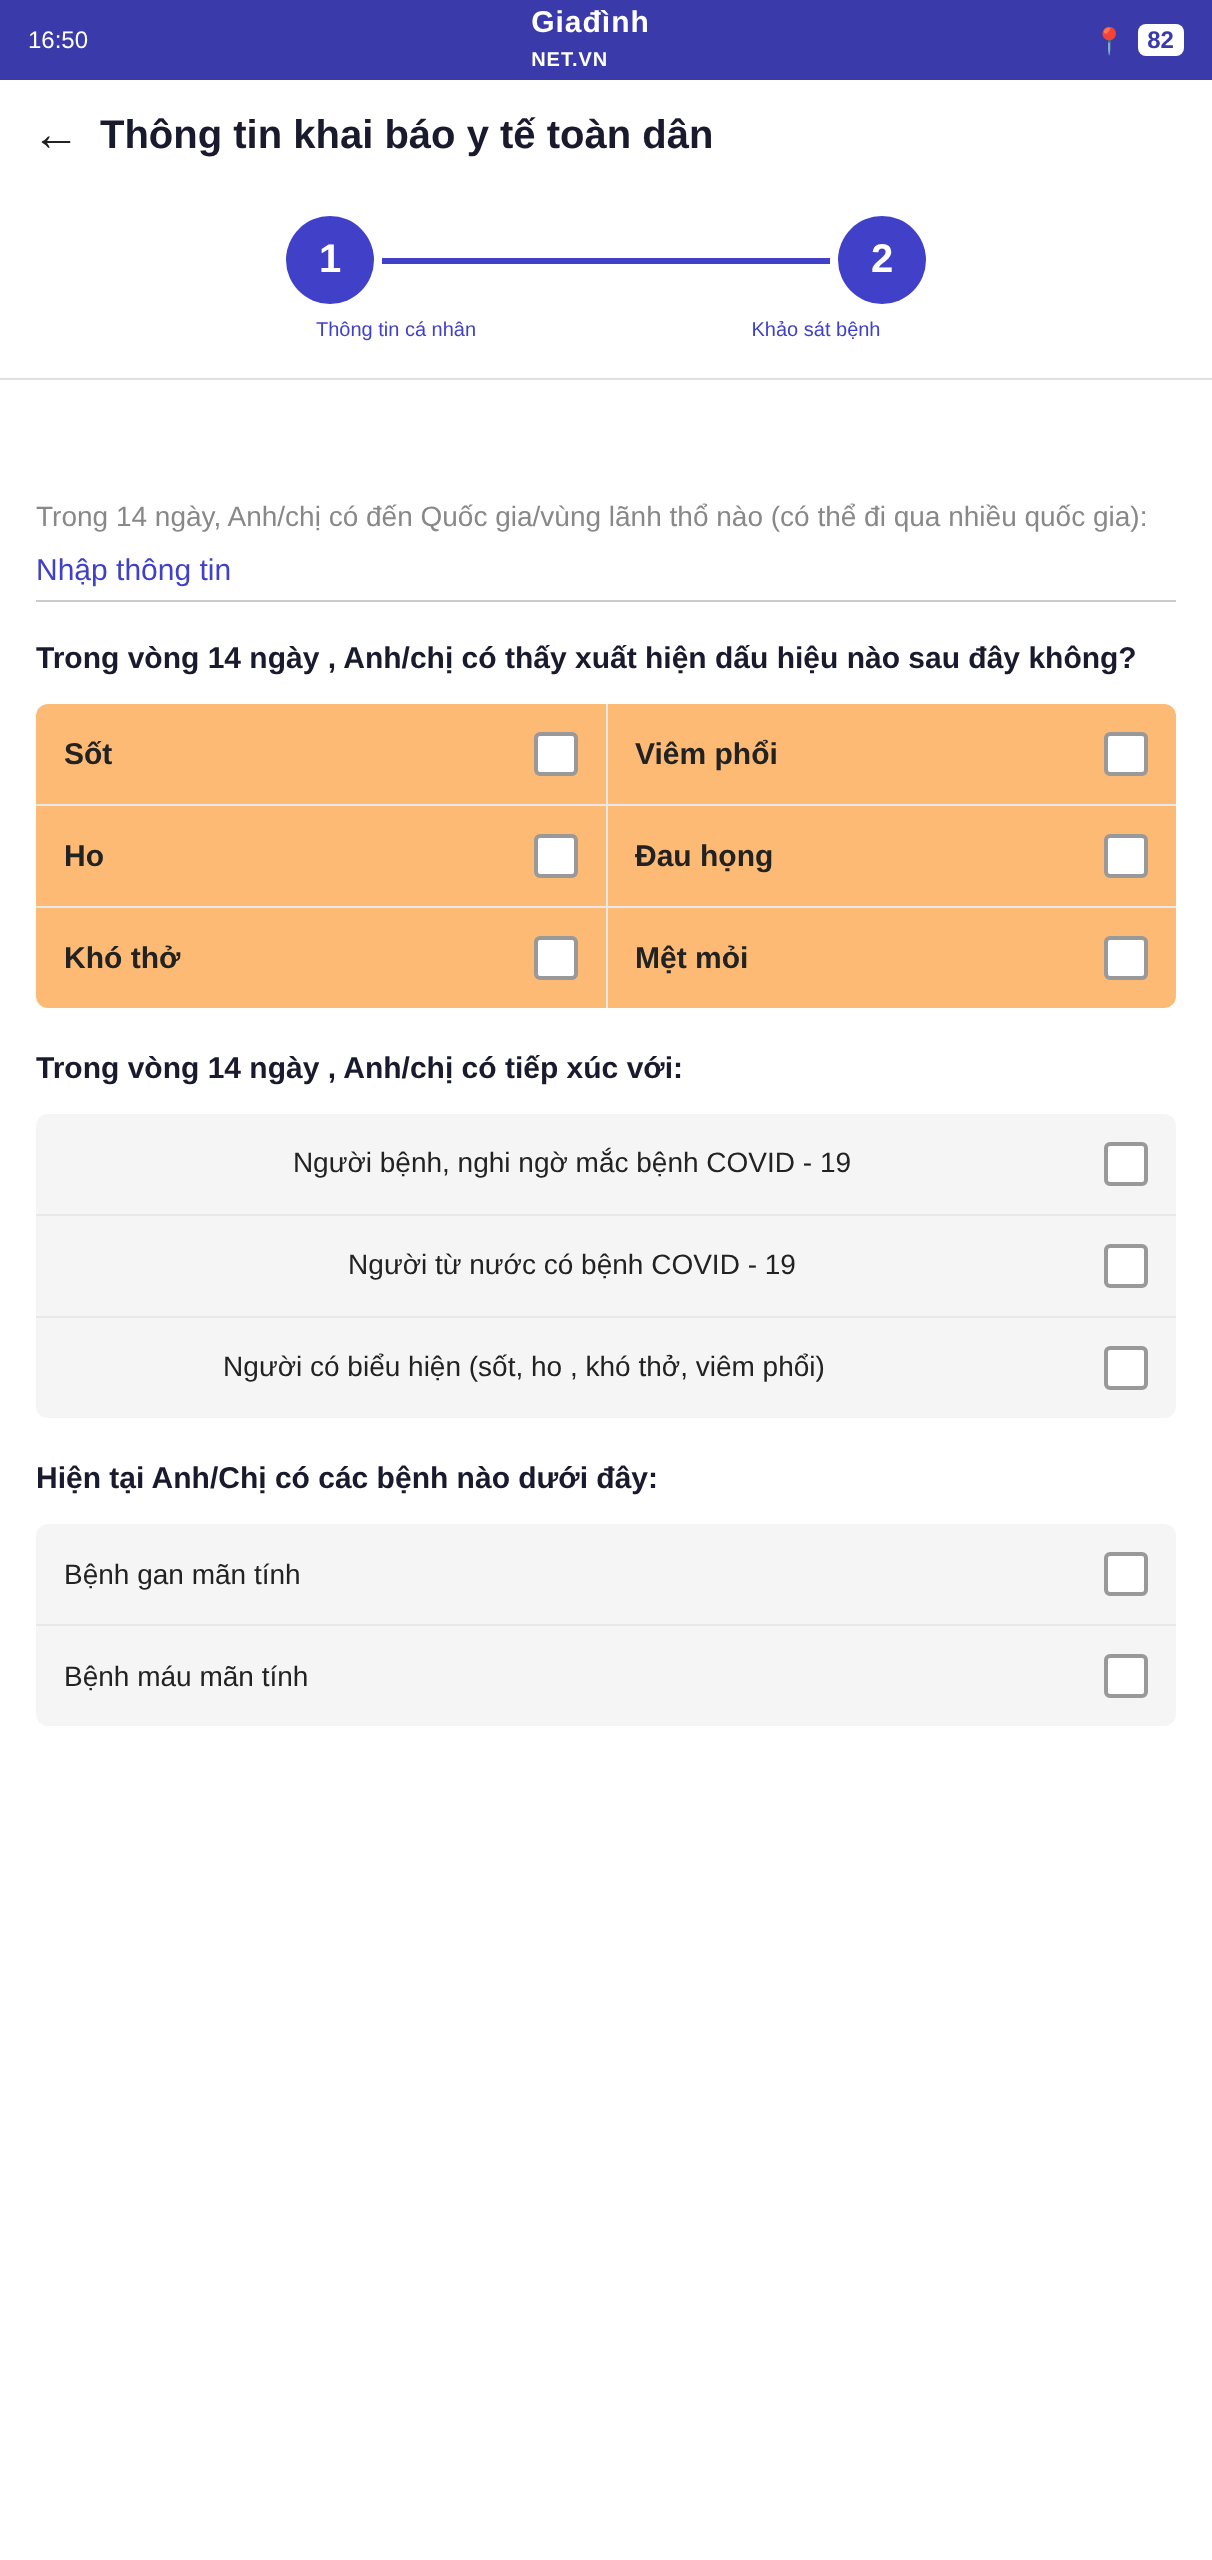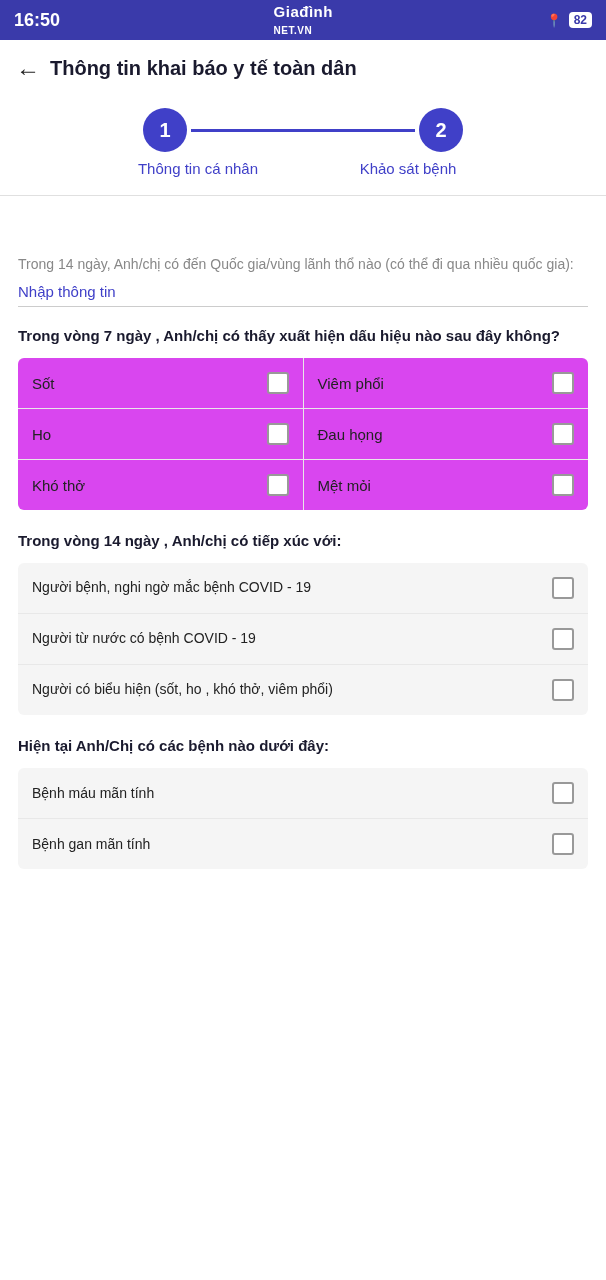--- a/index.html
+++ b/index.html
@@ -16,22 +16,22 @@
     .status-bar {
       background: #3a3aaa;
       color: #fff;
       display: flex;
       justify-content: space-between;
       align-items: center;
       padding: 6px 14px;
       height: 40px;
     }
     .status-left {
-      font-size: 18px;
-      font-weight: 700;
+      font-size: 12px;
+      font-weight: 400;
     }
     .status-center {
       font-size: 15px;
       font-weight: 700;
       letter-spacing: 0.5px;
     }
     .status-center .net {
       color: #fff;
       font-size: 10px;
       margin-top: 48px;
@@ -107,21 +107,21 @@
       margin: 0 4px;
       min-width: 120px;
     }
     .steps-labels {
       display: flex;
       width: 340px;
       justify-content: space-between;
       margin-top: 8px;
     }
     .step-label {
-      font-size: 15px;
+      font-size: 10px;
       color: #4040c8;
       text-align: center;
       width: 130px;
     }
 
     
     .divider {
       height: 1px;
       background: #e0e0e0;
       margin: 8px 0 0 0;
@@ -154,24 +154,25 @@
     .section-question {
       font-size: 15px;
       font-weight: 700;
       color: #1a1a2e;
       margin-bottom: 12px;
       line-height: 1.4;
     }
 
     
     .symptom-grid {
-      background: #d946ef;
+      background: #fdba74;
       border-radius: 6px;
       overflow: hidden;
       margin-bottom: 20px;
+      font-weight: bold;
     }
     .symptom-row {
       display: flex;
       border-bottom: 1px solid #e8e8e8;
     }
     .symptom-row:last-child {
       border-bottom: none;
     }
     .symptom-cell {
       flex: 1;
@@ -198,20 +199,21 @@
     }
 
     
     .contact-section {
       margin-bottom: 20px;
     }
     .contact-list {
       background: #f5f5f5;
       border-radius: 6px;
       overflow: hidden;
+      text-align: center;
     }
     .contact-item {
       display: flex;
       align-items: center;
       justify-content: space-between;
       padding: 14px 14px;
       border-bottom: 1px solid #e8e8e8;
     }
     .contact-item:last-child {
       border-bottom: none;
@@ -283,21 +285,21 @@
   </div>
 </div>
 
 <div class="divider"></div>
 
 <div class="content">
 
   <div class="country-question">Trong 14 ngày, Anh/chị có đến Quốc gia/vùng lãnh thổ nào (có thể đi qua nhiều quốc gia):</div>
   <div class="country-input">Nhập thông tin</div>
 
-  <div class="section-question">Trong vòng 7 ngày , Anh/chị có thấy xuất hiện dấu hiệu nào sau đây không?</div>
+  <div class="section-question">Trong vòng 14 ngày , Anh/chị có thấy xuất hiện dấu hiệu nào sau đây không?</div>
   <div class="symptom-grid">
 
     <div class="symptom-row">
       <div class="symptom-cell">
         <span class="symptom-label">Sốt</span>
         <div class="checkbox"></div>
       </div>
       <div class="symptom-cell">
         <span class="symptom-label">Viêm phổi</span>
         <div class="checkbox"></div>
@@ -348,25 +350,25 @@
       </div>
 
     </div>
   </div>
 
   <div class="disease-section">
     <div class="section-question">Hiện tại Anh/Chị có các bệnh nào dưới đây:</div>
     <div class="disease-list">
 
       <div class="disease-item">
+        <span class="disease-text">Bệnh gan mãn tính</span>
+        <div class="checkbox"></div>
+      </div>
+
+      <div class="disease-item">
         <span class="disease-text">Bệnh máu mãn tính</span>
         <div class="checkbox"></div>
       </div>
 
-      <div class="disease-item">
-        <span class="disease-text">Bệnh gan mãn tính</span>
-        <div class="checkbox"></div>
-      </div>
-
     </div>
   </div>
 
 </div>
 
 </body></html>

